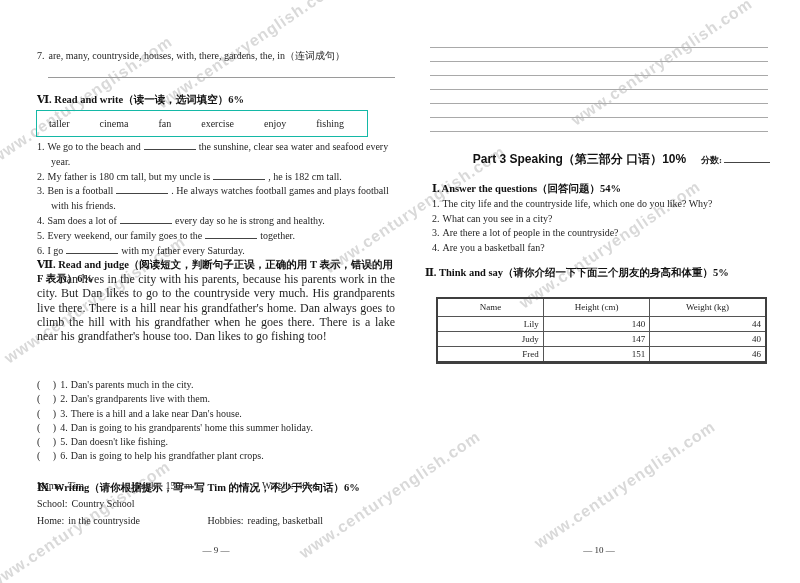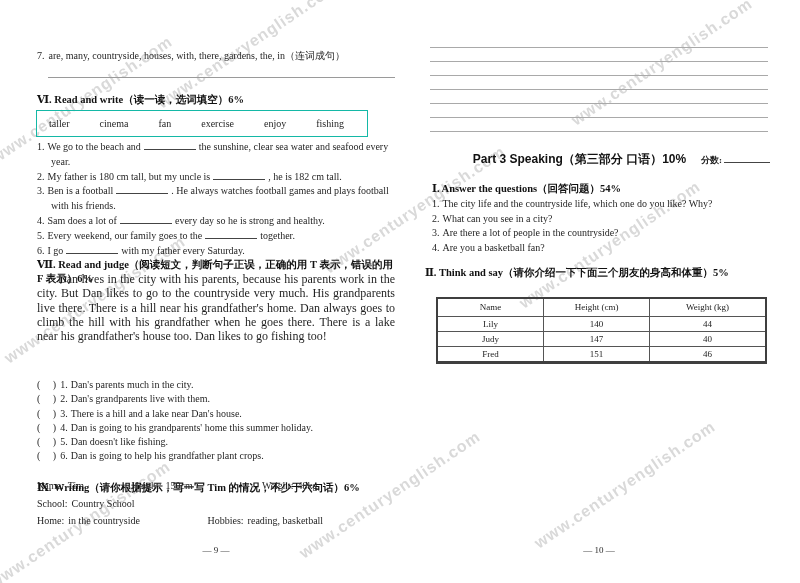--- a/index.html
+++ b/index.html
@@ -97,21 +97,21 @@
     border-collapse:collapse;
     font-size:9px; color:#222;
   }
   .friend-table th, .friend-table td {
     border:1px solid #555;
     font-weight:normal;
     text-align:center;
     padding:2px 4px;
   }
   .friend-table th { height:18px; }
-  .friend-table td { height:14px; }
+  .friend-table td { height:14px;text-align:right; }
   .friend-table { border:2px solid #3f3f3f; border-bottom-width:3px; }
   .friend-table col.c1 { width:107px; }
   .friend-table col.c2 { width:107px; }
   .friend-table col.c3 { width:117px; }
 </style>
 </head>
 <body>
 
 <div class="wm" style="left:82px;  top:100px;">www.centuryenglish.com</div>
 <div class="wm" style="left:248px; top:45px;">www.centuryenglish.com</div>

